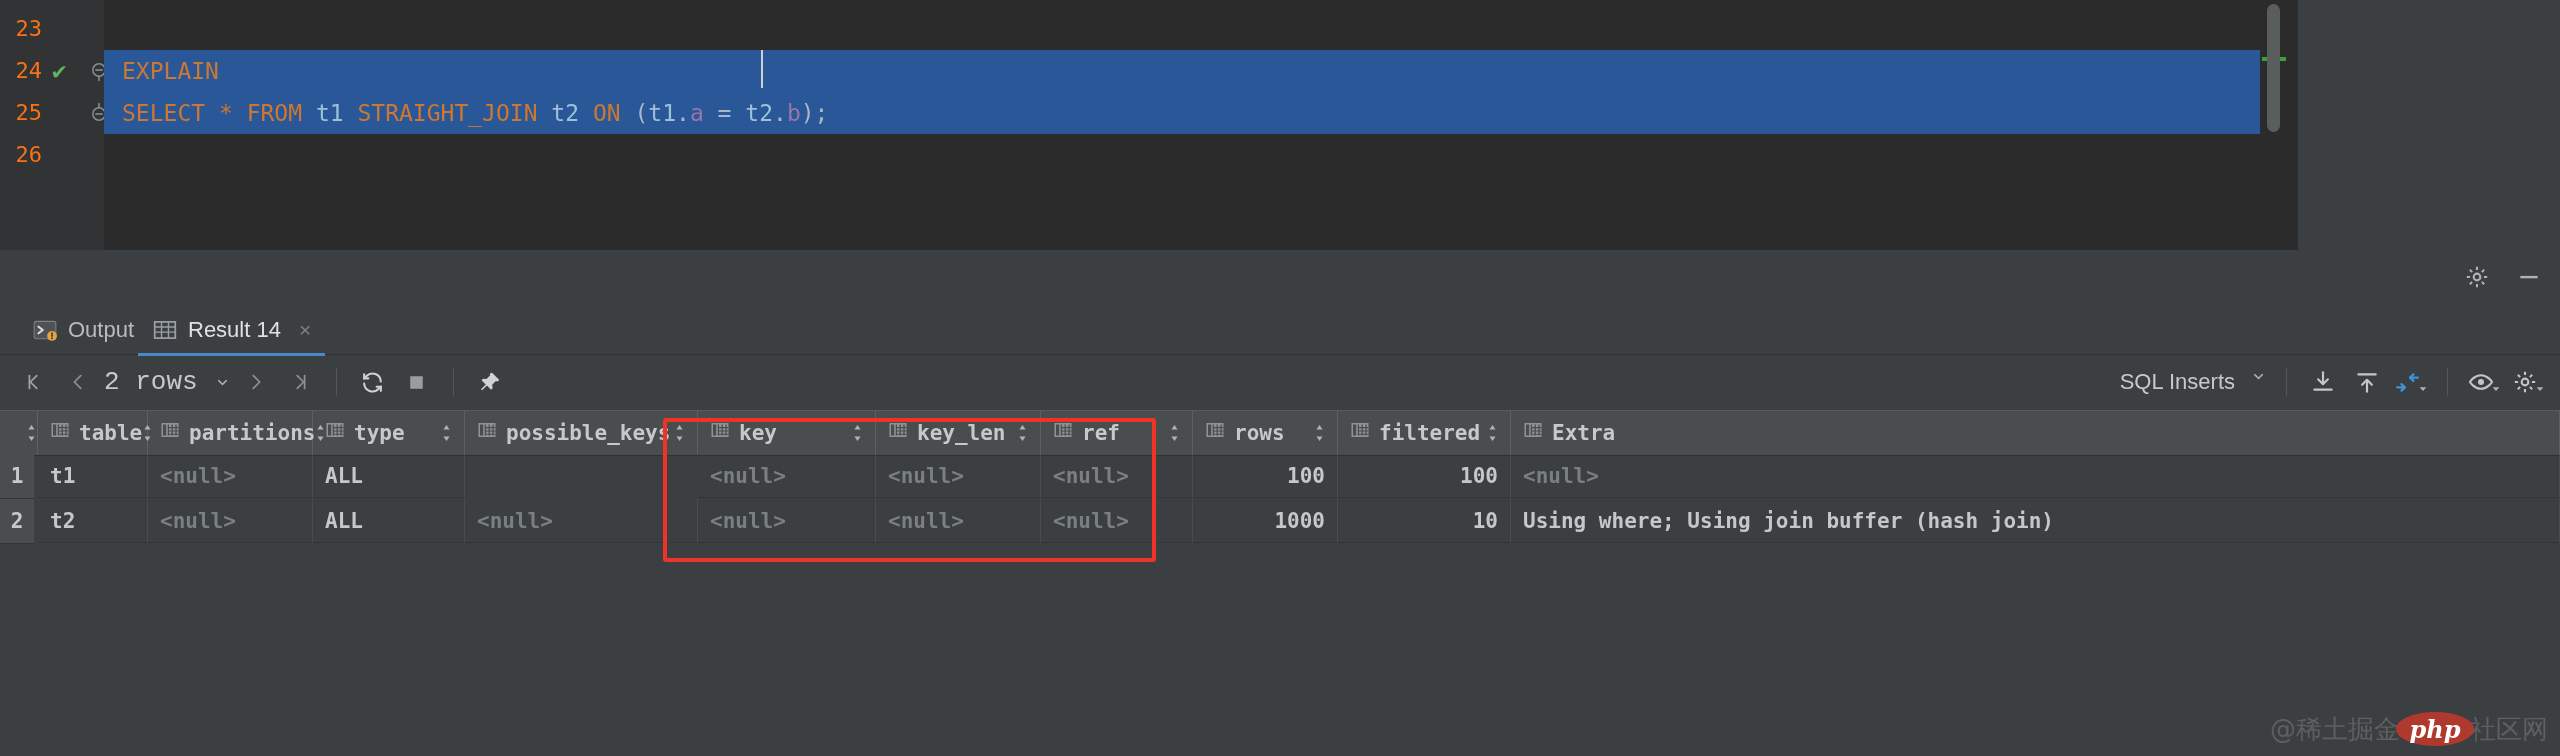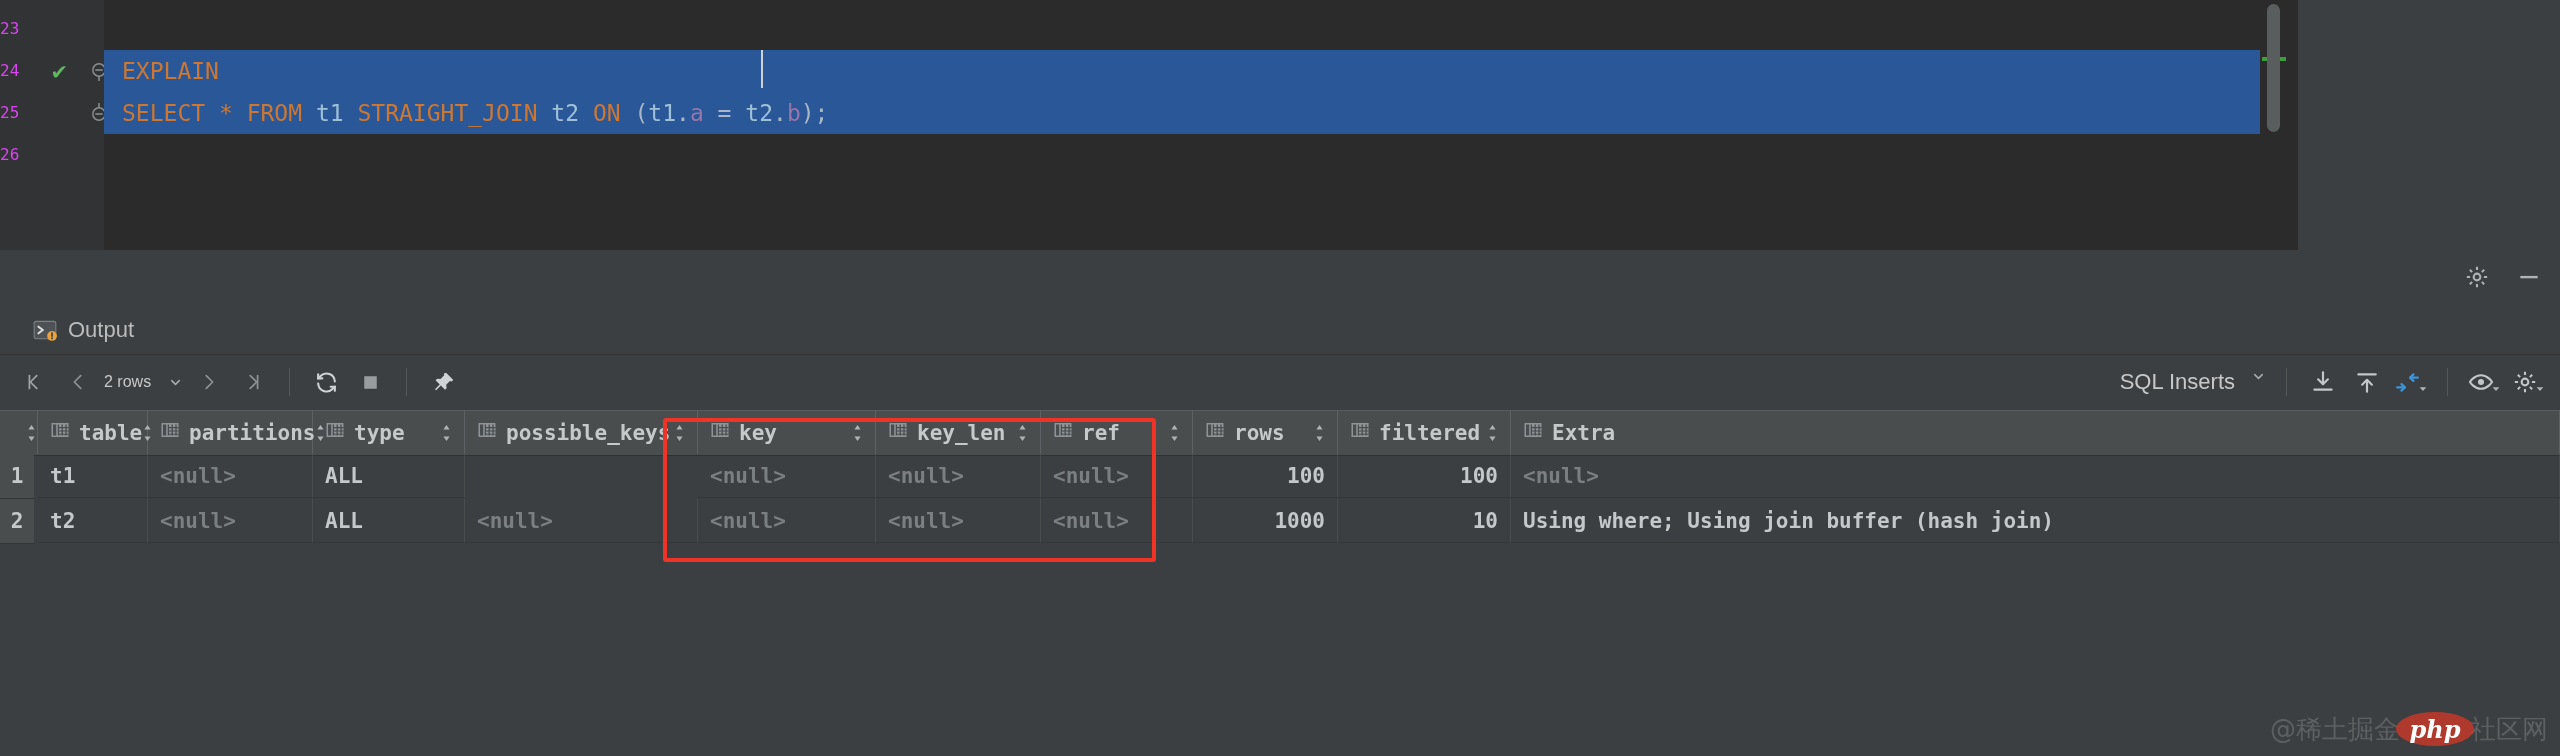--- a/index.html
+++ b/index.html
@@ -4,21 +4,21 @@
 <style>
   html,body{margin:0;padding:0;background:#3c3f41;}
   body{width:2560px;height:756px;overflow:hidden;font-family:"DejaVu Sans Mono",monospace;-webkit-font-smoothing:antialiased;}
   .app{position:relative;width:2560px;height:756px;background:#3c3f41;}
 
   
   .editor{position:absolute;left:0;top:0;width:2560px;height:250px;background:#2b2b2b;overflow:hidden;}
   .editor-body{position:absolute;left:0;top:0;width:2290px;height:250px;background:#2b2b2b;}
   .gutter{position:absolute;left:0;top:0;width:104px;height:250px;background:#313335;}
   .gutter-line{position:absolute;left:0;width:104px;height:42px;}
-  .ln{position:absolute;right:62px;top:0;line-height:42px;font-size:16px;color:#d946ef;text-align:left;width:42px;}
+  .ln{position:absolute;right:62px;top:0;line-height:42px;font-size:22px;color:#f97316;text-align:right;width:42px;}
   .check{position:absolute;left:52px;top:0;line-height:42px;font-size:24px;color:#5fb65f;font-weight:bold;}
   .fold{position:absolute;left:89px;top:11px;width:20px;height:20px;}
   .fold svg{display:block;}
   .gutter-edge{position:absolute;left:104px;top:0;width:2px;height:250px;background:#2b2b2b;}
 
   .code-area{position:absolute;left:104px;top:0;right:0;height:250px;}
   .code-line{position:absolute;left:0;height:42px;line-height:42px;font-size:23px;white-space:pre;letter-spacing:0px;}
   .sel-line{position:absolute;left:0;height:42px;background:#2a5797;}
   .codetext{position:relative;padding-left:18px;display:inline-block;}
   .kw{color:#cc7832;}
@@ -41,21 +41,21 @@
   .picon{width:26px;height:26px;cursor:pointer;}
 
   .tabs{position:absolute;left:0;top:56px;width:2560px;height:48px;border-bottom:1px solid #323232;}
   .tab{position:absolute;top:0;height:47px;display:flex;align-items:center;gap:10px;padding:0 14px;cursor:pointer;font-family:"Liberation Sans",sans-serif;font-size:22px;color:#bbbbbb;}
   .tab.active{border-bottom:3px solid #4a88c7;}
   .tab-close{color:#808080;font-size:21px;margin-left:8px;}
 
   .toolbar{position:absolute;left:0;top:104px;width:2560px;height:56px;}
   .tb-left{position:absolute;left:12px;top:0;height:56px;display:flex;align-items:center;gap:0px;}
   .tb-btn{width:44px;height:44px;display:flex;align-items:center;justify-content:center;cursor:pointer;}
-  .rows-label{font-family:Liberation Sans, sans-serif;font-size:16px;color:#c8c8c8;padding:0 4px;display:flex;align-items:center;gap:17px;cursor:pointer;}
+  .rows-label{font-family:Liberation Mono, monospace;font-size:26px;color:#c8c8c8;padding:0 4px;display:flex;align-items:center;gap:17px;cursor:pointer;}
   .tb-sep{width:1px;height:28px;background:#555859;margin:0 14px;}
   .tb-right{position:absolute;right:10px;top:0;height:56px;display:flex;align-items:center;}
   .sql-inserts{font-family:"Liberation Sans",sans-serif;font-size:22px;color:#c8c8c8;display:flex;align-items:flex-start;gap:16px;cursor:pointer;padding-right:6px;}
 
   
   .grid{position:absolute;left:0;top:160px;width:2560px;height:346px;background:#3c3f41;font-weight:bold;}
   .ghead{position:absolute;left:0;top:0;height:44px;width:2560px;background:#4a4d4e;border-top:1px solid #5a5d5e;border-bottom:1px solid #2f3132;}
   .hcell{position:absolute;top:0;height:43px;box-sizing:border-box;border-right:1px solid #5e6163;display:flex;align-items:center;padding:0 12px;font-size:21px;color:#c6c9ca;white-space:nowrap;cursor:pointer;}
   .hcell .tico{margin-right:9px;flex:0 0 auto;}
   .sortarrow{margin-left:auto;color:#b0b3b5;font-size:17px;line-height:1;display:flex;flex-direction:column;align-items:center;}
@@ -149,20 +149,30 @@
             <svg width="26" height="26" viewBox="0 0 24 24">
               <rect x="2" y="4" width="20" height="16" rx="2" fill="#4f5255" stroke="#7d8184" stroke-width="1"></rect>
               <path d="M6 9l4 3-4 3" fill="none" stroke="#dcdcdc" stroke-width="2" stroke-linecap="round" stroke-linejoin="round"></path>
               <circle cx="18.5" cy="17.5" r="4.5" fill="#e8a33d"></circle>
               <path d="M18.5 14.8v3" stroke="#3c3f41" stroke-width="1.5" stroke-linecap="round"></path>
               <circle cx="18.5" cy="19.7" r=".9" fill="#3c3f41"></circle>
             </svg>
           </span>
           <span>Output</span>
         </div>
+        <div class="tab active" style="left: 138px;">
+          <span style="display: flex; align-items: center;">
+            <svg width="26" height="26" viewBox="0 0 24 24">
+              <rect x="2.5" y="4.5" width="19" height="15" fill="none" stroke="#9aa0a6" stroke-width="1.6"></rect>
+              <path d="M2.5 9.2h19M2.5 14h19M8.8 4.5v15M15.2 4.5v15" stroke="#9aa0a6" stroke-width="1.3"></path>
+            </svg>
+          </span>
+          <span style="color: rgb(224, 224, 224);">Result 14</span>
+          <span class="tab-close">×</span>
+        </div>
       </div>
 
     <div class="toolbar">
       <div class="tb-left">
         <span class="tb-btn" title="First">
           <svg width="22" height="22" viewBox="0 0 24 24" fill="none" stroke="#a0a4a6" stroke-width="1.9" stroke-linecap="round" stroke-linejoin="round">
               <path d="M15 5l-7 7 7 7"></path>
               <path d="M7 5v14"></path>
             </svg>
         </span>

